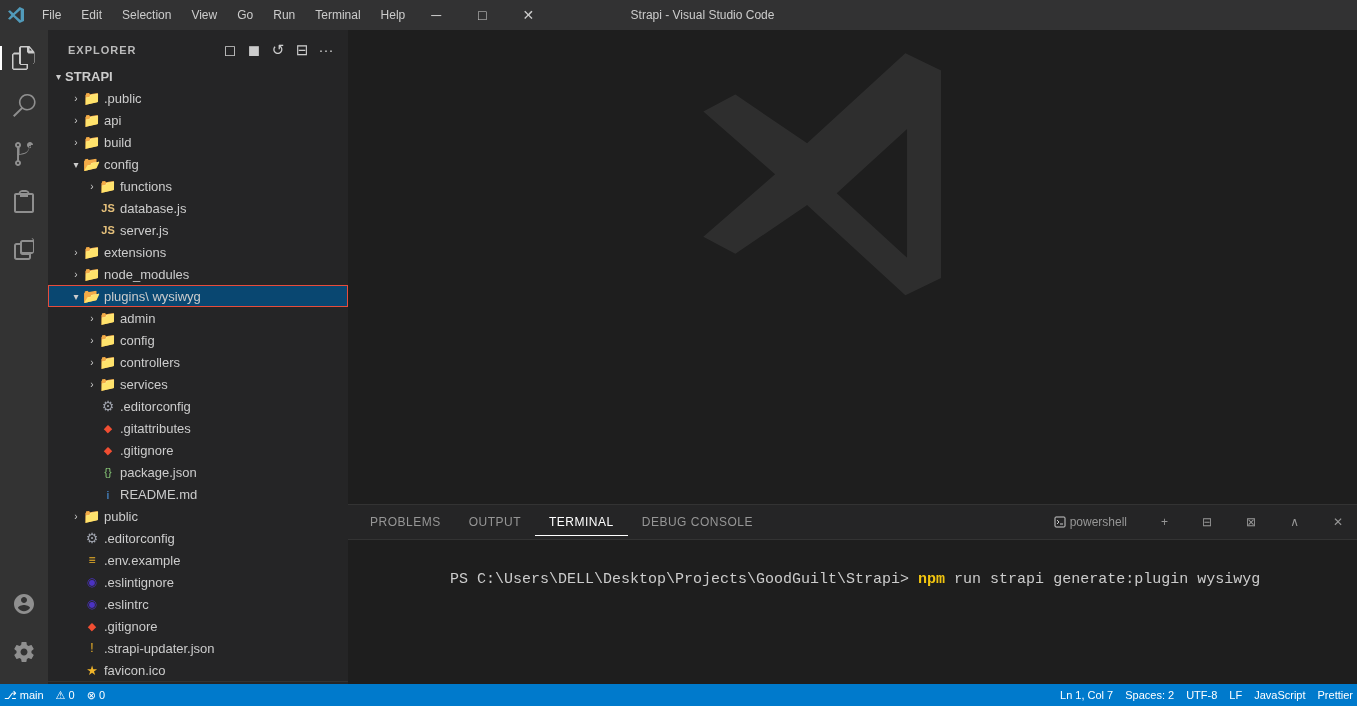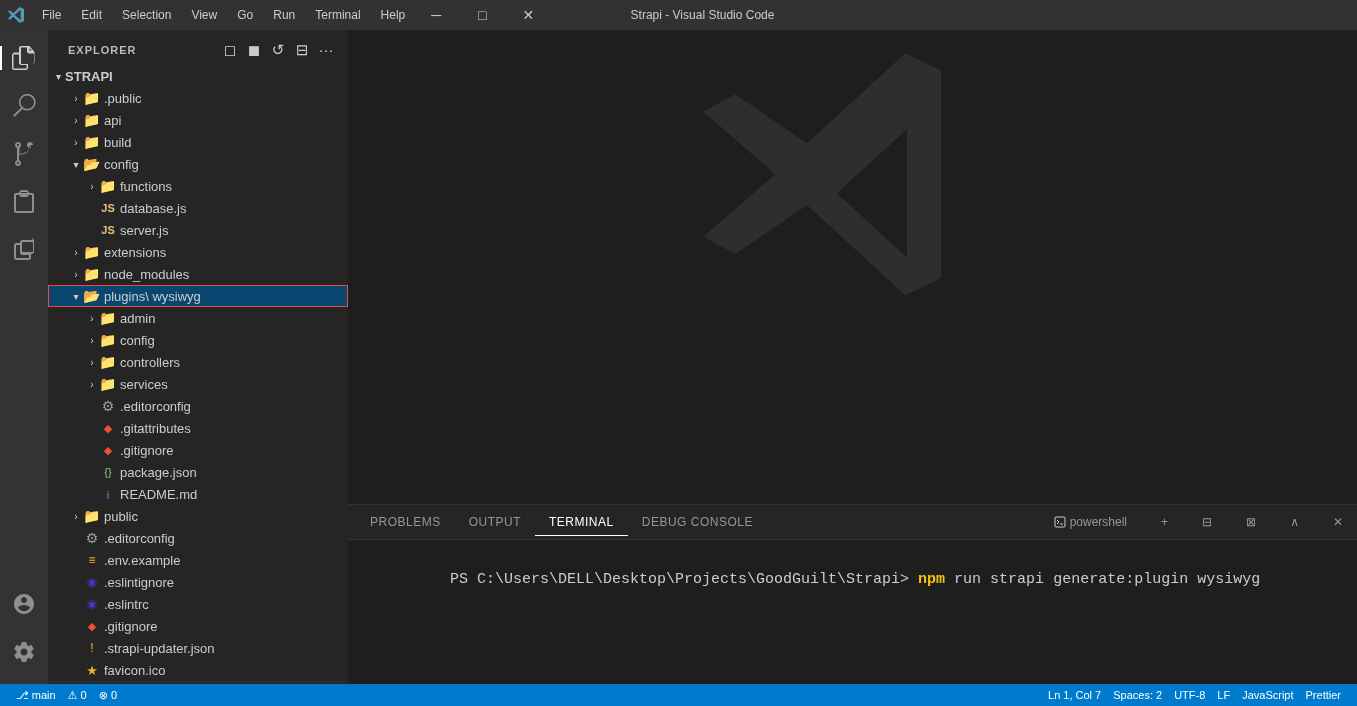--- a/index.html
+++ b/index.html
@@ -322,21 +322,21 @@
     .term-npm { color: #f1c40f; font-weight: bold; }
     .term-cmd { color: #cccccc; }
     .term-green { color: #89ca78; }
 
     
     .status-bar {
       height: 22px;
       background: #007acc;
       display: flex;
       align-items: center;
-      padding: 0 16px;
+      padding: 0 4px;
       font-size: 11px;
       color: #ffffff;
       justify-content: space-between;
       flex-shrink: 0;
     }
     .status-bar-left, .status-bar-right {
       display: flex;
       align-items: center;
       gap: 12px;
     }

